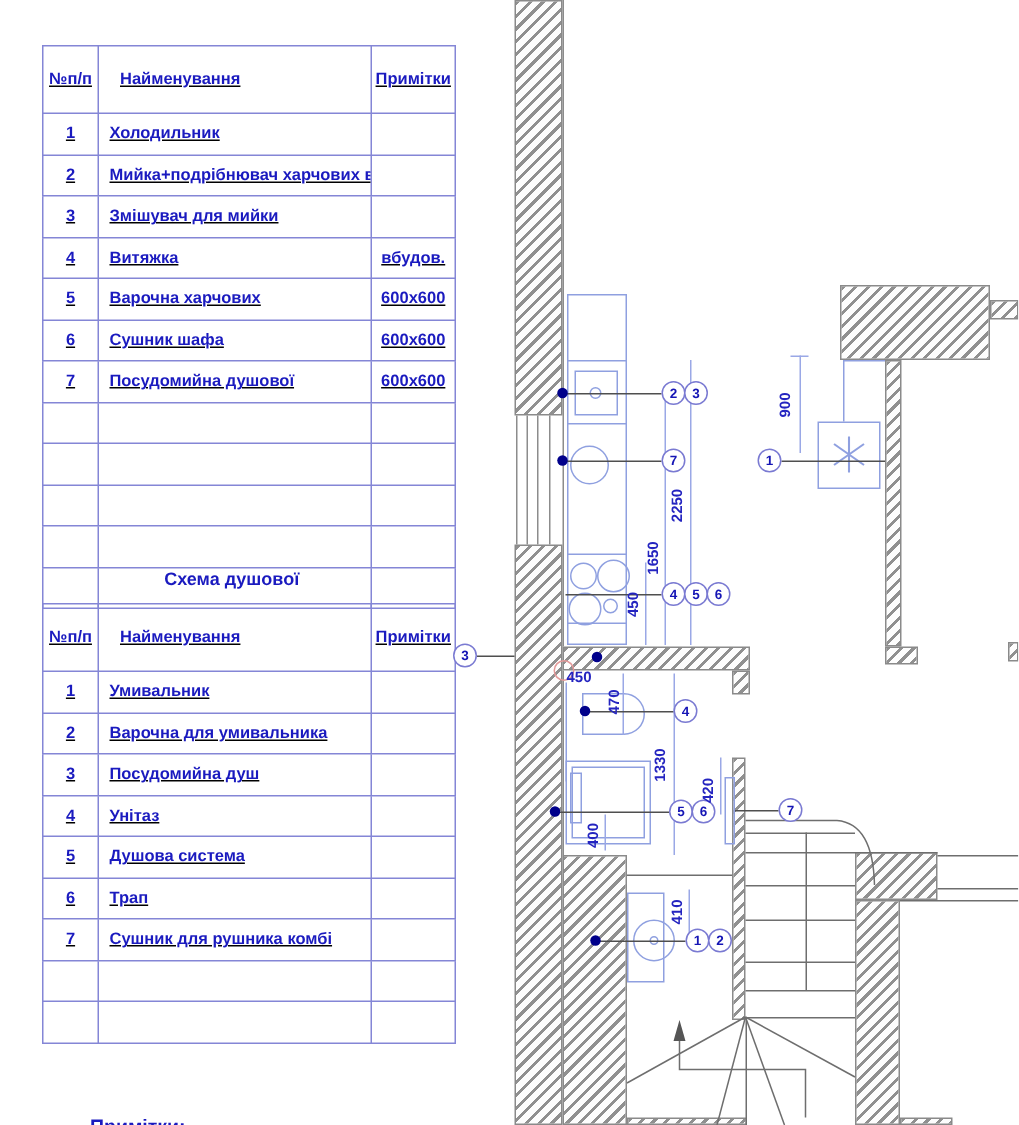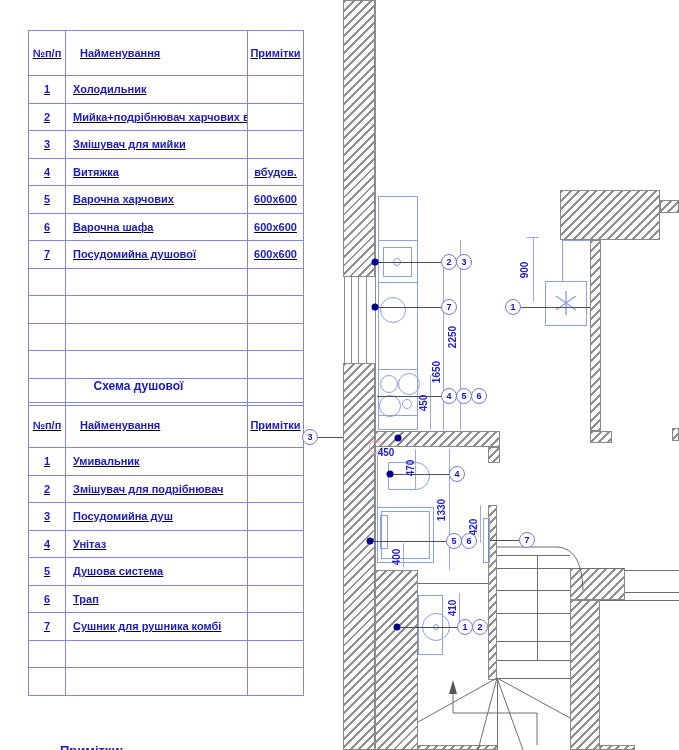--- a/index.html
+++ b/index.html
@@ -78,21 +78,21 @@
             <td class="c1">Витяжка</td>
             <td class="c2">вбудов.</td>
           </tr>
           <tr>
             <td class="c0">5</td>
             <td class="c1">Варочна харчових</td>
             <td class="c2">600х600</td>
           </tr>
           <tr>
             <td class="c0">6</td>
-            <td class="c1">Варочна шафа</td>
+            <td class="c1">Сушник шафа</td>
             <td class="c2">600х600</td>
           </tr>
           <tr>
             <td class="c0">7</td>
             <td class="c1">Посудомийна душової</td>
             <td class="c2">600х600</td>
           </tr>
           <tr>
             <td class="c0"></td>
             <td class="c1"></td>
@@ -115,39 +115,39 @@
           </tr>
           <tr>
             <td class="c0"></td>
             <td class="c1"></td>
             <td class="c2"></td>
           </tr>
         </tbody>
     </table>
   </div>
 
-  <div class="sched-title" style="left:12px;top:379px;">Схема душової</div>
+  <div class="sched-title" style="left:28px;top:379px;">Схема душової</div>
   <div class="sched-wrap" style="left:28px;top:402px;">
     <table class="sched">
       <thead>
           <tr>
             <th class="c0">№п/п</th>
             <th class="c1">Найменування</th>
             <th class="c2">Примітки</th>
           </tr>
         </thead>
       <tbody>
           <tr>
             <td class="c0">1</td>
             <td class="c1">Умивальник</td>
             <td class="c2"></td>
           </tr>
           <tr>
             <td class="c0">2</td>
-            <td class="c1">Змішувач для подрібнювач</td>
+            <td class="c1">Варочна для умивальника</td>
             <td class="c2"></td>
           </tr>
           <tr>
             <td class="c0">3</td>
             <td class="c1">Посудомийна душ</td>
             <td class="c2"></td>
           </tr>
           <tr>
             <td class="c0">4</td>
             <td class="c1">Унітаз</td>

